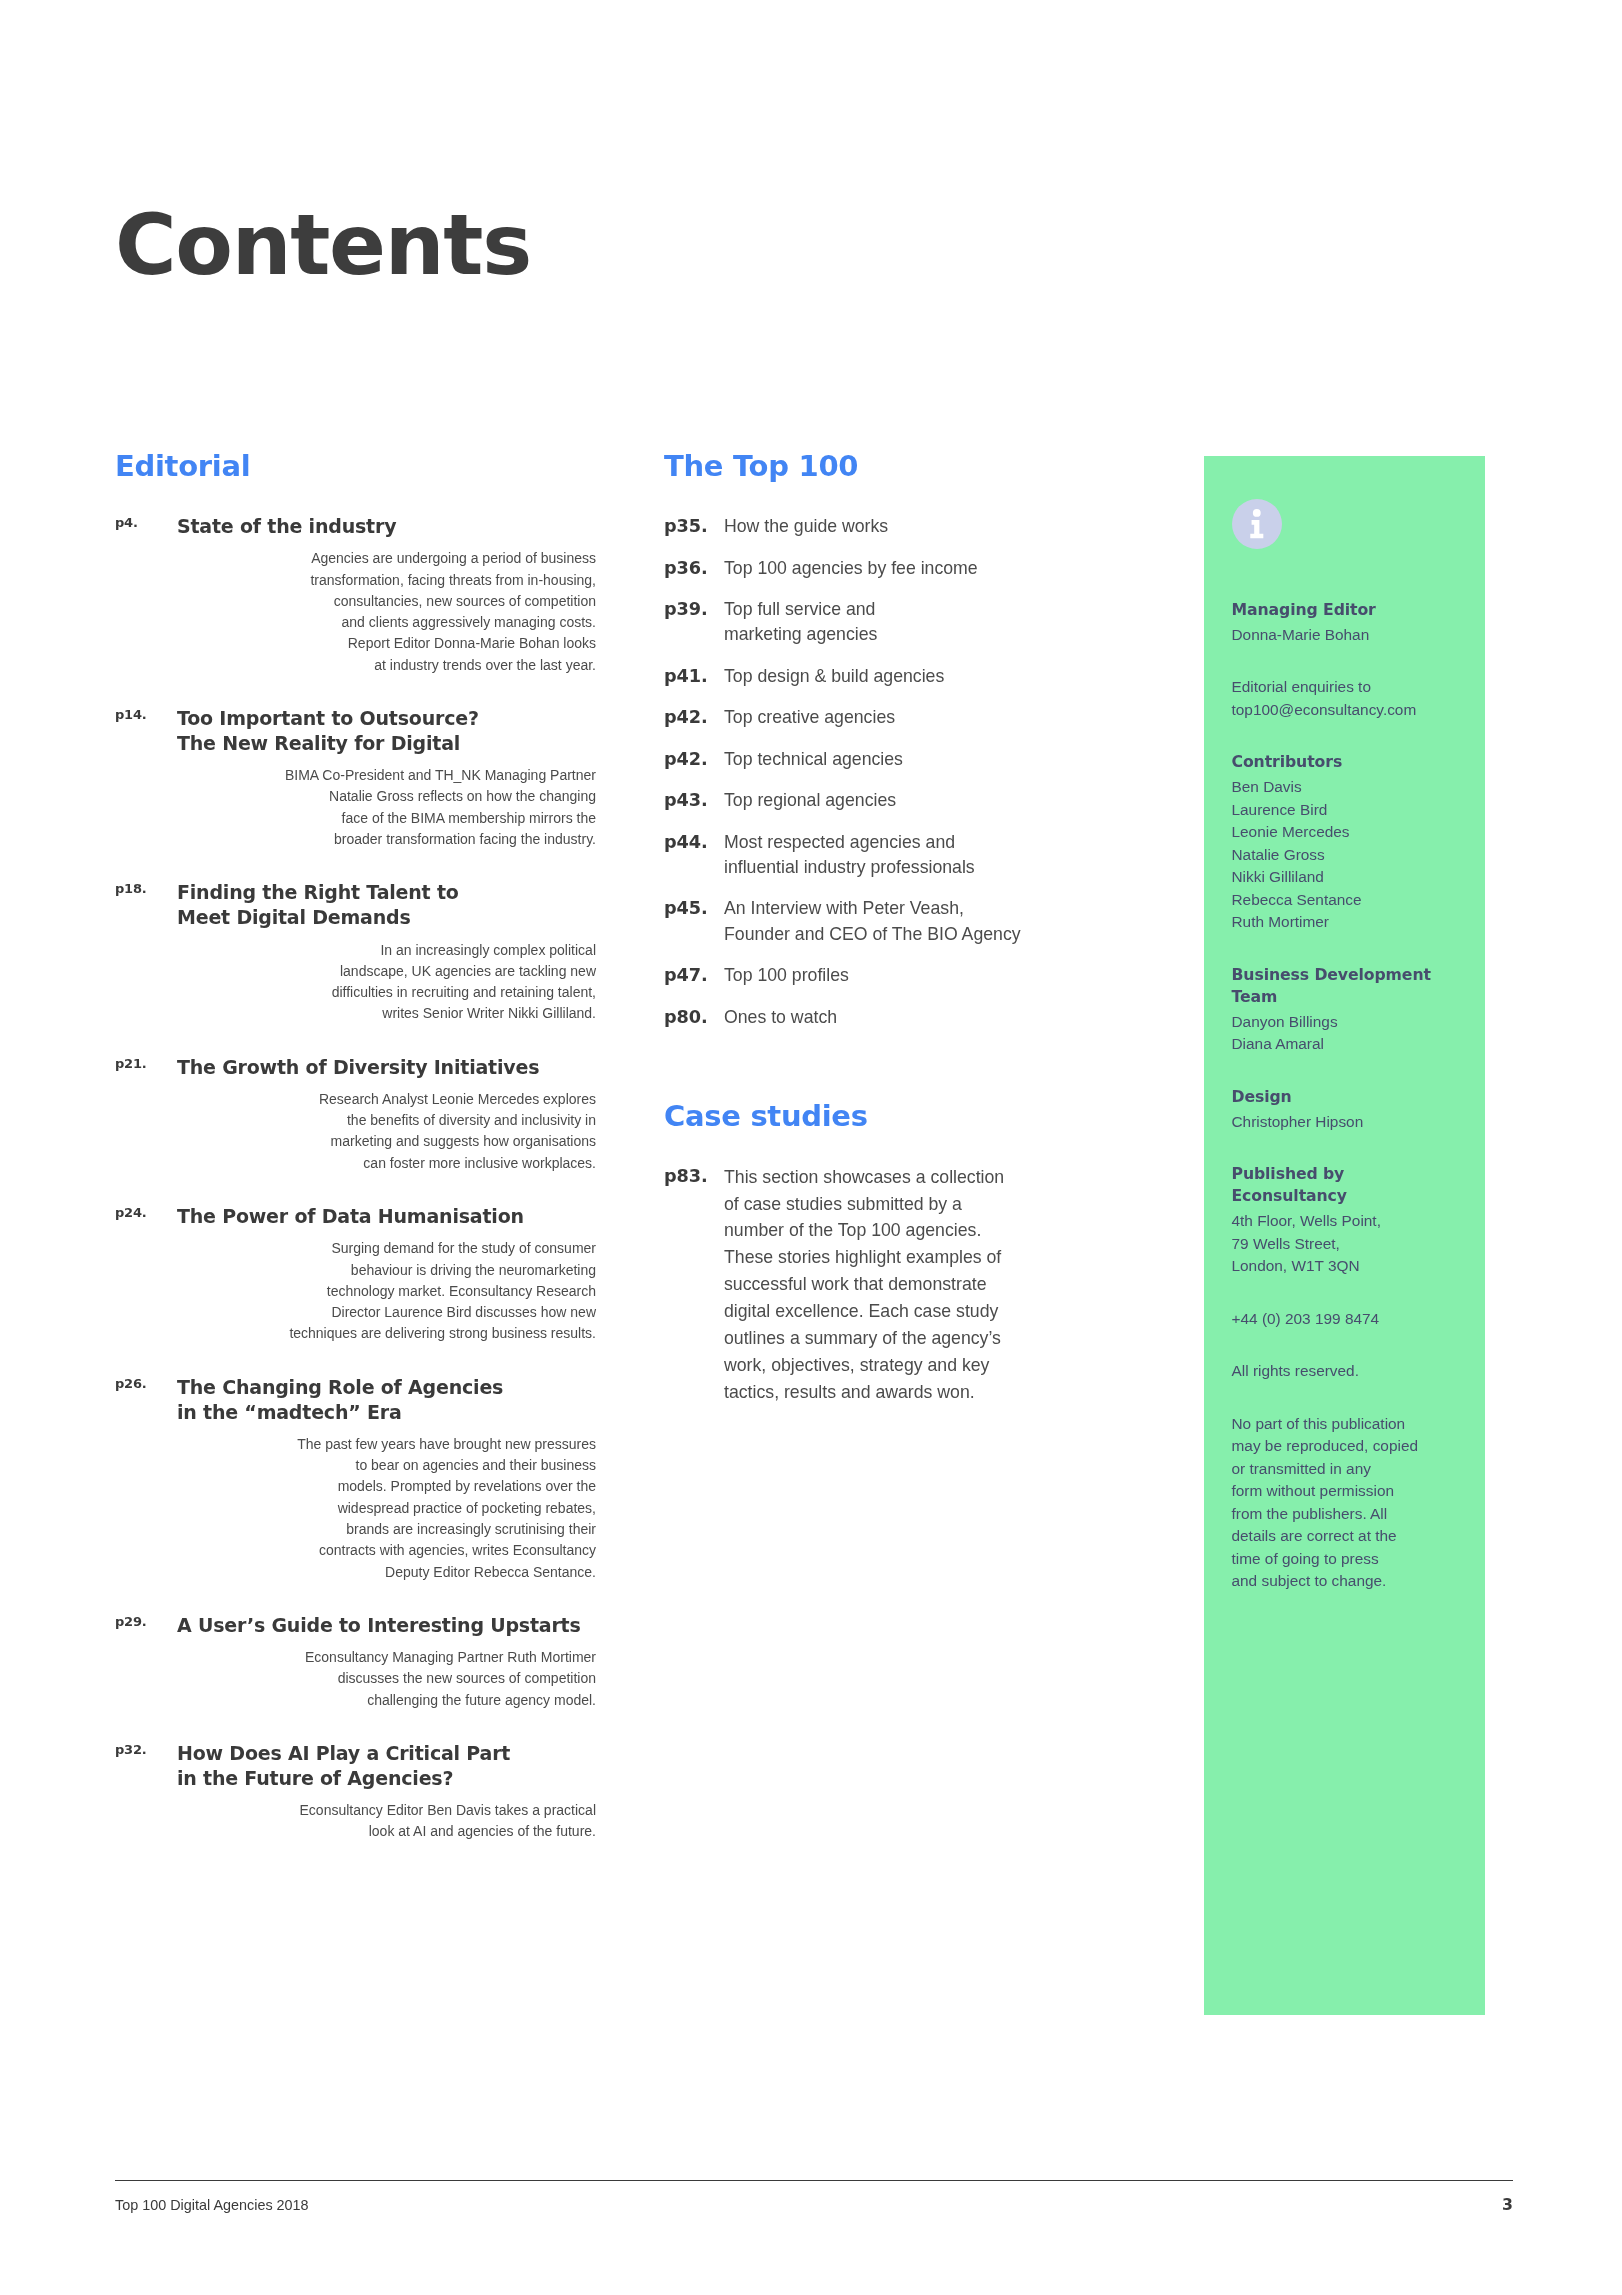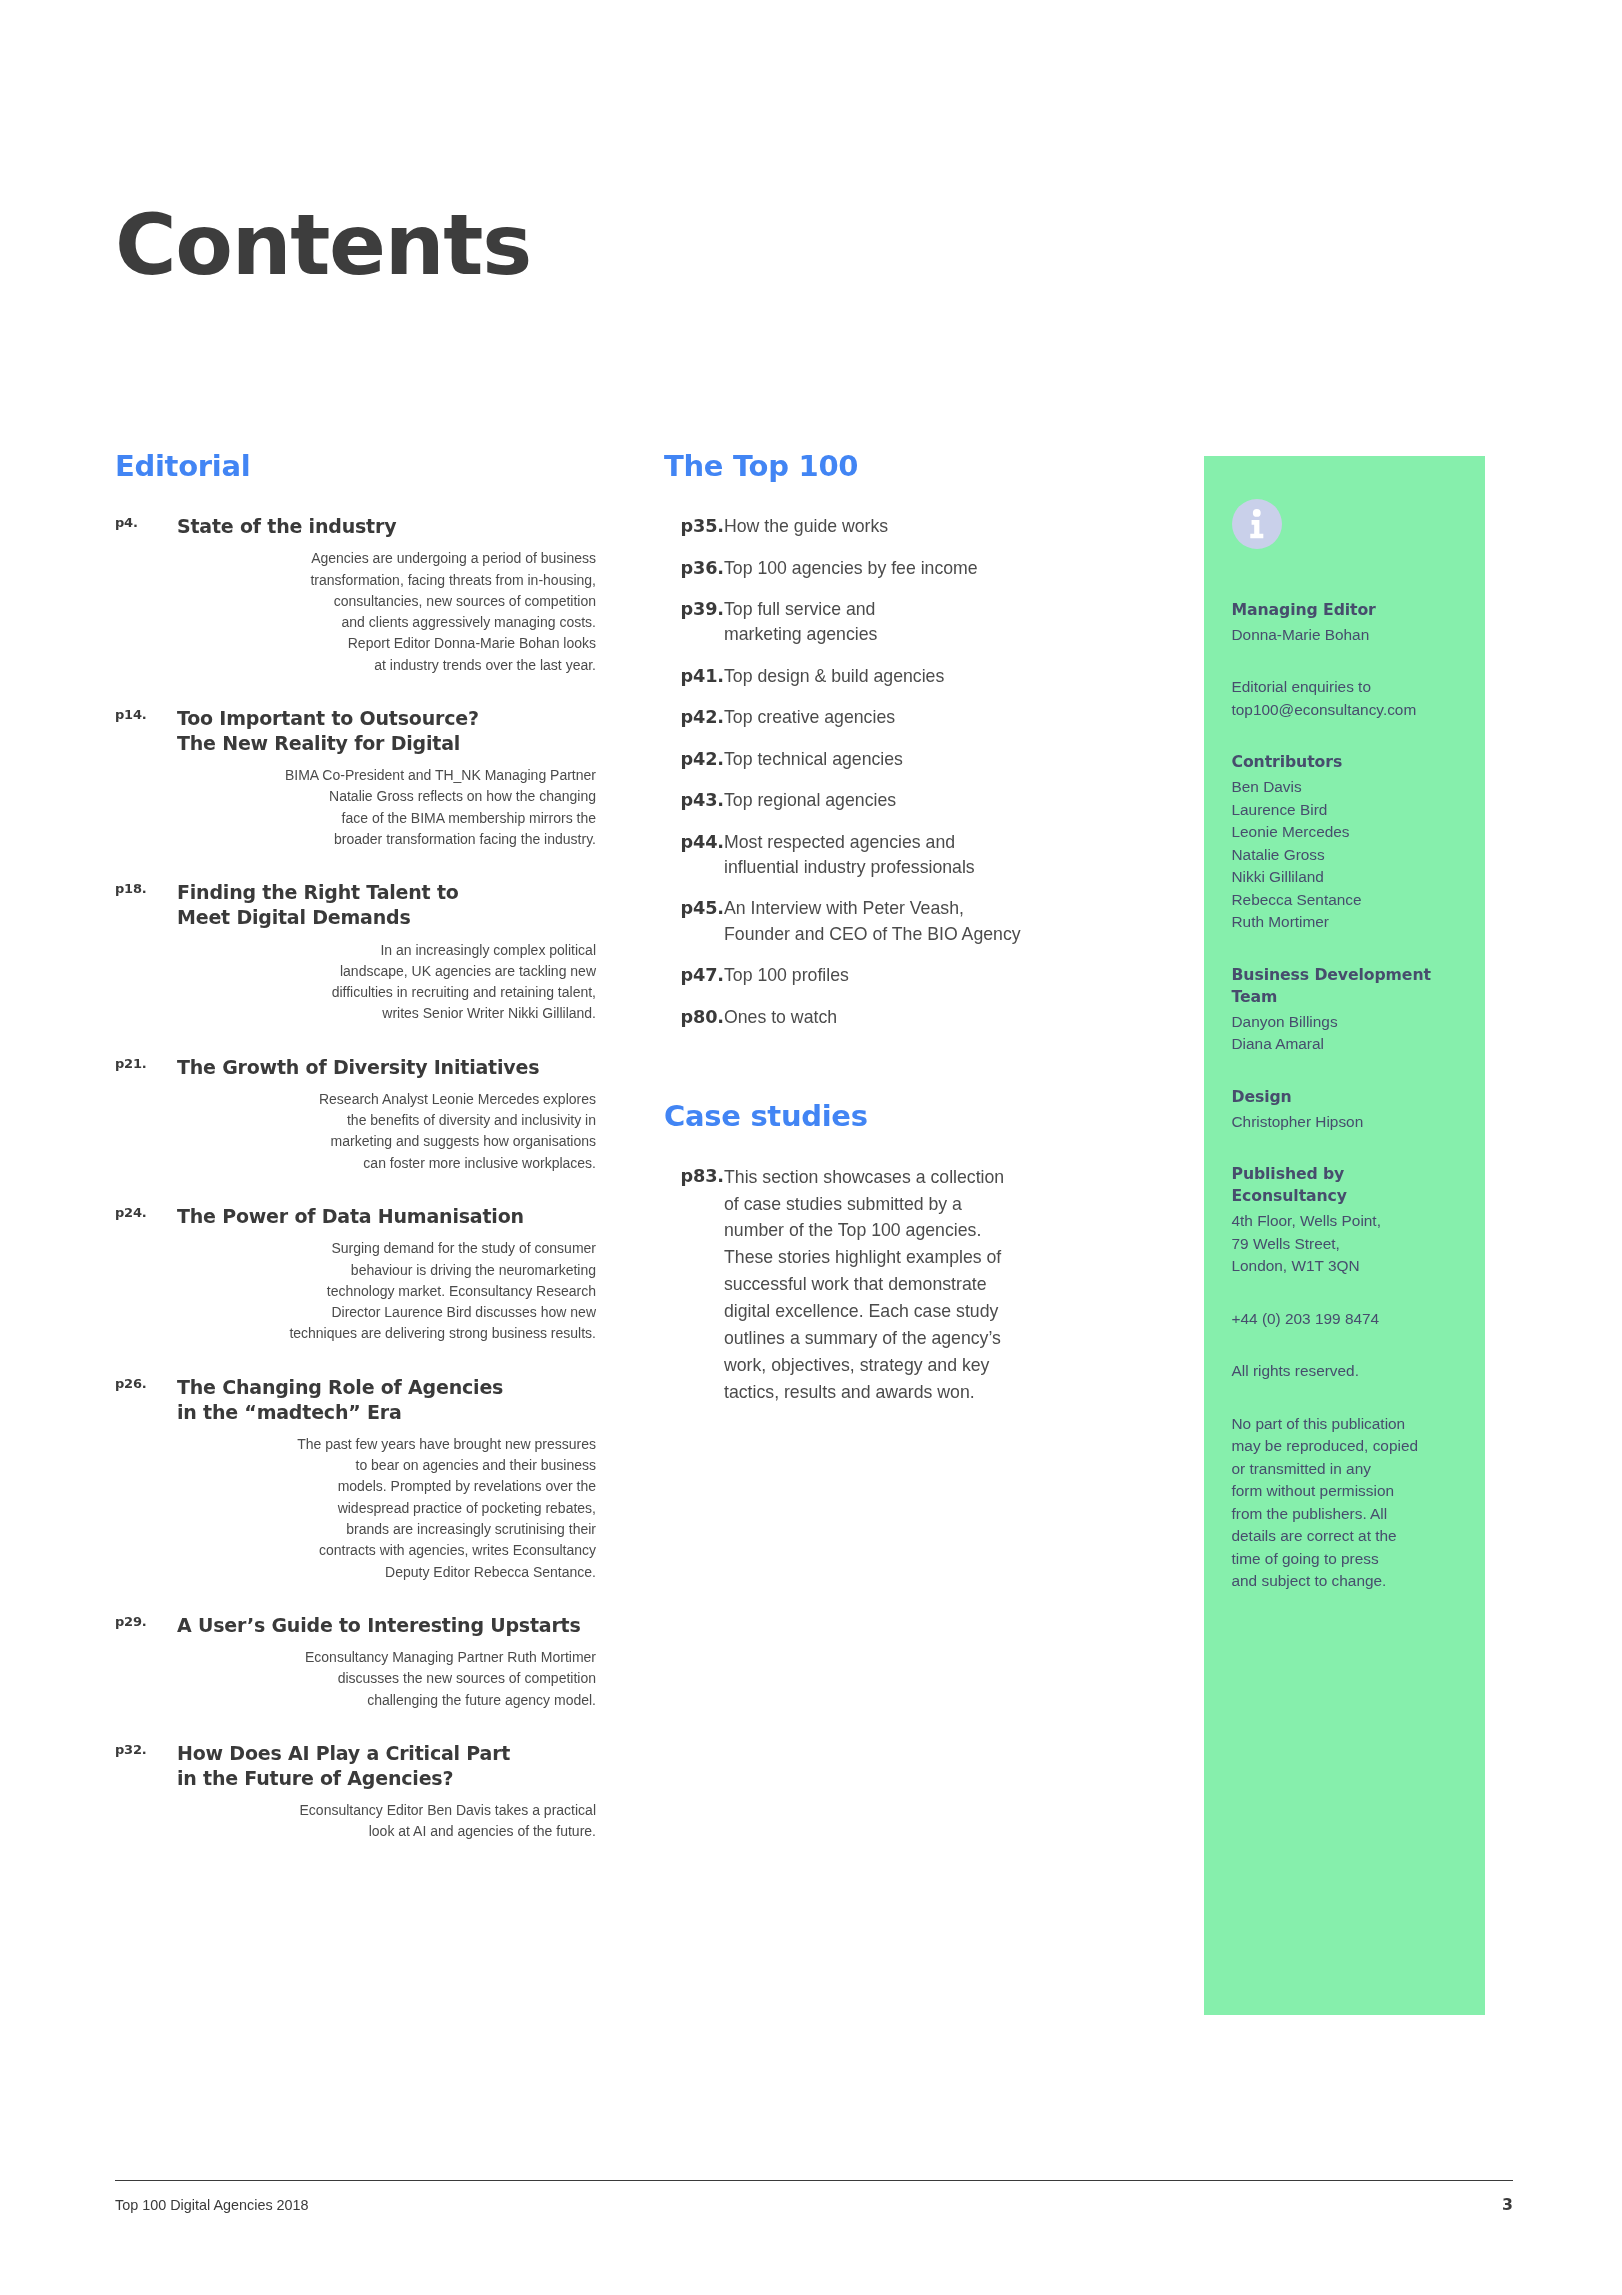--- a/index.html
+++ b/index.html
@@ -96,21 +96,20 @@
   }
   .list-page {
     font-family: "DejaVu Sans", sans-serif;
     font-size: 17.7px;
     font-weight: 700;
     color: #3a3a3a;
     width: 60px;
     flex: 0 0 60px;
     line-height: 1.42;
     letter-spacing: -0.1px;
-    text-align: right;
   }
   .list-label {
     font-size: 17.7px;
     font-weight: 400;
     color: #4b4b4b;
     line-height: 1.42;
     white-space: pre-line;
   }
 
   .case-section { margin-top: 72px; }

